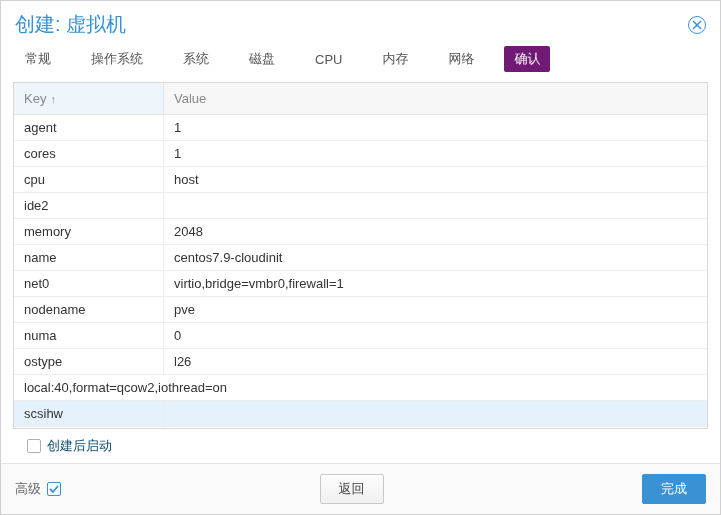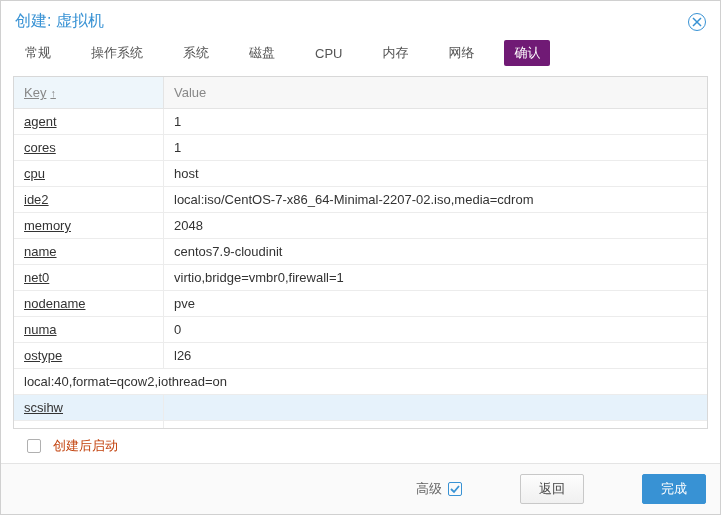--- a/index.html
+++ b/index.html
@@ -1,42 +1,42 @@
 <!DOCTYPE html>
 <html><head>
 <meta charset="utf-8">
 <style>
 * { box-sizing: border-box; margin: 0; padding: 0; }
 body { font-family: -apple-system, "Helvetica Neue", Arial, sans-serif; font-size: 13px; color: #333; background: #fff; }
 .dialog { width: 721px; height: 515px; border: 1px solid #d0d0d0; display: flex; flex-direction: column; background: #fff; }
 .titlebar { display: flex; align-items: center; justify-content: space-between; padding: 10px 14px 8px 14px; }
-.titlebar-title { color: #3892d4; font-size: 16px; }
+.titlebar-title { color: #3892d4; font-size: 20px; }
 .close-btn { width: 18px; height: 18px; border: 1.5px solid #3892d4; border-radius: 50%; display: flex; align-items: center; justify-content: center; cursor: pointer; }
 .close-btn svg { width: 10px; height: 10px; }
 .tabs { display: flex; gap: 20px; padding: 0 14px 10px 14px; align-items: center; }
 .tab { padding: 4px 10px; color: #555; cursor: pointer; border-radius: 2px; font-size: 13px; }
 .tab.active { background: #701a75; color: #fff; }
 .content { flex: 1; padding: 0 12px; overflow: hidden; display: flex; flex-direction: column; }
 .table-wrap { border: 1px solid #d8d8d8; flex: 1; overflow: hidden; display: flex; flex-direction: column; }
 .thead { display: flex; background: #f7f7f7; border-bottom: 1px solid #e4e4e4; }
 .th { padding: 8px 10px; color: #888; font-weight: normal; border-right: 1px solid #e4e4e4; display: flex; align-items: center; gap: 4px; }
 .th:last-child { border-right: none; }
-.col-key { width: 150px; flex-shrink: 0; text-decoration: underline; }
+.col-key { width: 150px; flex-shrink: 0; }
 .col-val { flex: 1; }
 .th.col-key { cursor: pointer; background: #eef6fb; }
 .sort-arrow { font-size: 11px; color: #888; }
 .tbody { flex: 1; overflow-y: auto; }
 .trow { display: flex; border-bottom: 1px solid #ececec; }
 .trow.highlight { background: #e6f2fb; }
 .td { padding: 5px 10px; color: #333; overflow: hidden; text-overflow: ellipsis; white-space: nowrap; }
 .td.col-key { border-right: 1px solid #ececec; }
-.footer1 { padding: 8px 14px; border-top: 1px solid #e4e4e4; display: flex; align-items: center; gap: 12px; color: #c2410c; margin-top: 0; }
+.footer1 { padding: 8px 14px; border-top: 1px solid #e4e4e4; display: flex; align-items: center; gap: 6px; color: #0c4a6e; margin-top: 0; }
 .footer1 { border-top: none; }
 .chk { width: 14px; height: 14px; border: 1px solid #b0b0b0; border-radius: 2px; display: inline-block; cursor: pointer; }
-.footer2 { padding: 10px 14px; border-top: 1px solid #e4e4e4; display: flex; align-items: center; justify-content: flex-end; gap: 10px; background: #fafafa; }
+.footer2 { padding: 10px 14px; border-top: 1px solid #e4e4e4; display: flex; align-items: center; justify-content: space-between; gap: 10px; background: #fafafa; }
 .adv-wrap { display: flex; align-items: center; gap: 6px; color: #666; }
 .adv-chk { width: 14px; height: 14px; border: 1.5px solid #3892d4; border-radius: 2px; display: flex; align-items: center; justify-content: center; cursor: pointer; }
 .adv-chk svg { width: 10px; height: 10px; }
 .btn { padding: 5px 18px; border: 1px solid #c8c8c8; background: linear-gradient(#fdfdfd,#f0f0f0); color: #444; border-radius: 2px; cursor: pointer; font-size: 13px; margin-left: 48px; }
 .btn.primary { background: #3892d4; border-color: #3892d4; color: #fff; }
 .content-inner { display: flex; flex-direction: column; height: 100%; }
 </style>
 </head>
 <body>
 
@@ -81,21 +81,20 @@
             <div class="trow">
               <div class="td col-key">cores</div>
               <div class="td col-val">1</div>
             </div>
             <div class="trow">
               <div class="td col-key">cpu</div>
               <div class="td col-val">host</div>
             </div>
             <div class="trow">
               <div class="td col-key">ide2</div>
-              <div class="td col-val">local:iso/CentOS-7-x86_64-Minimal-2207-02.iso,media=cdrom</div>
             </div>
             <div class="trow">
               <div class="td col-key">memory</div>
               <div class="td col-val">2048</div>
             </div>
             <div class="trow">
               <div class="td col-key">name</div>
               <div class="td col-val">centos7.9-cloudinit</div>
             </div>
             <div class="trow">

